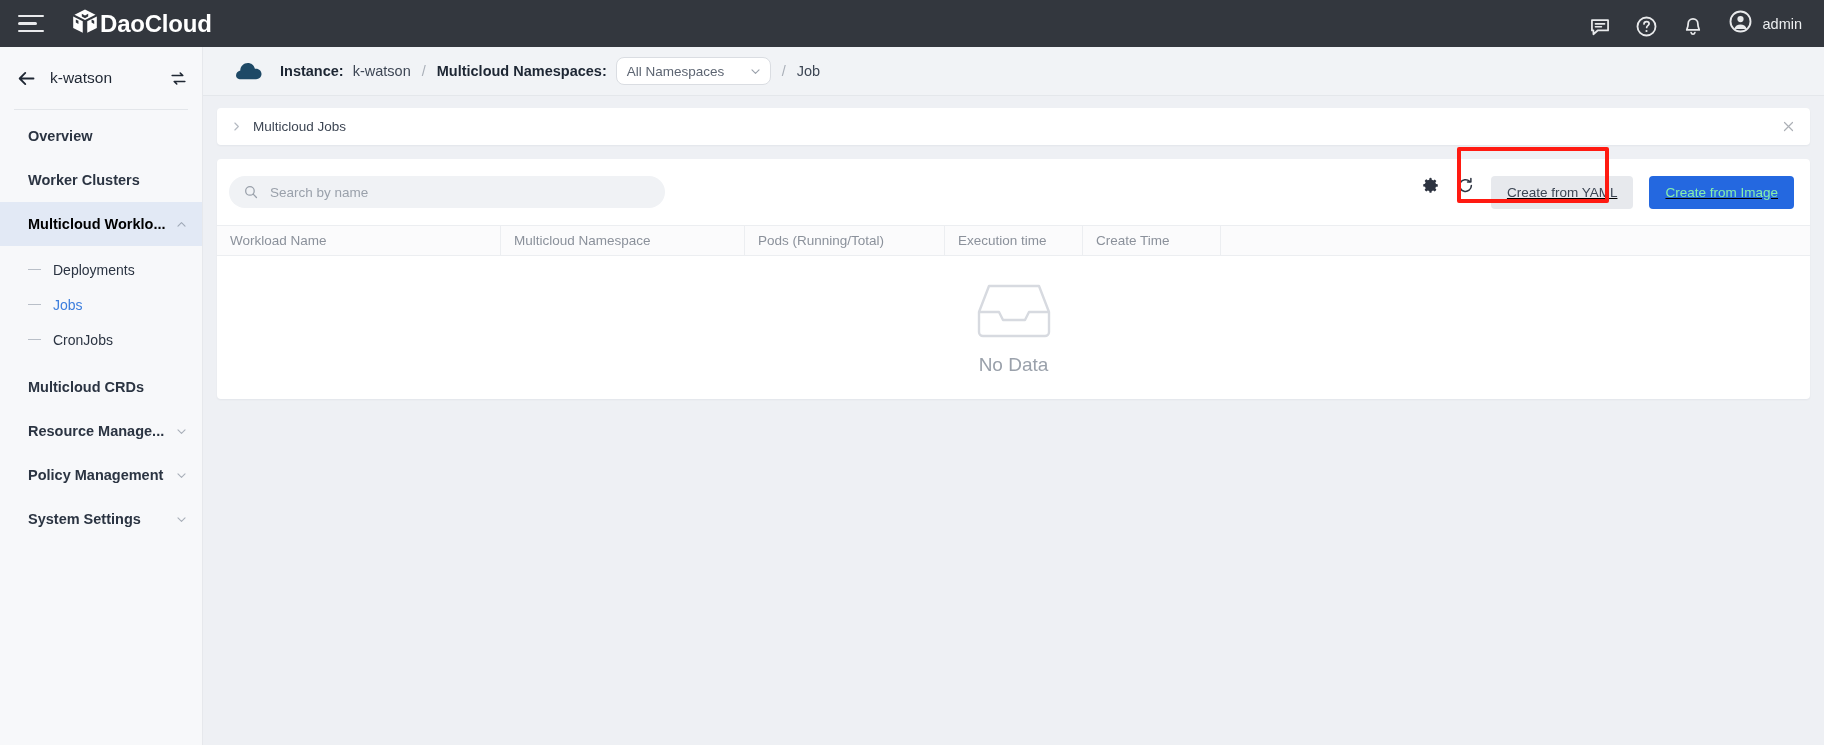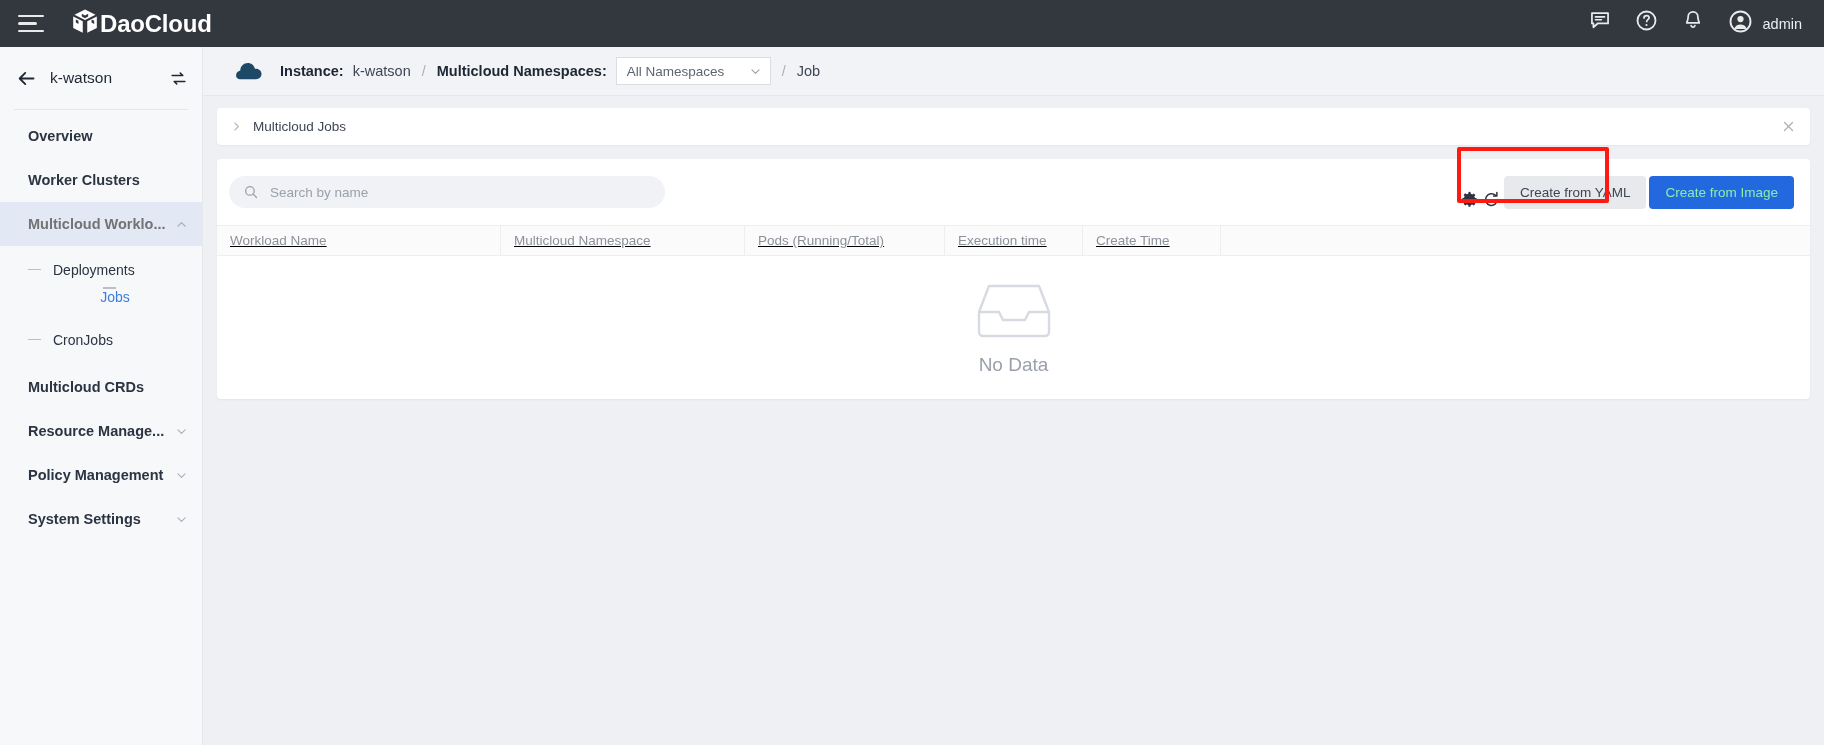--- a/index.html
+++ b/index.html
@@ -28,21 +28,21 @@
   }
   .hamburger i { display: block; height: 2.4px; background: #e9eaec; border-radius: 2px; }
   .hamburger i:nth-child(1) { width: 26px; }
   .hamburger i:nth-child(2) { width: 19px; }
   .hamburger i:nth-child(3) { width: 26px; }
 
   .brand { display: flex; align-items: center; }
   .brand-text { font-size: 24px; font-weight: bold; letter-spacing: -0.2px; color: #ffffff; }
 
   .topbar-right {
-    margin-left: auto; display: flex; align-items: flex-start;
+    margin-left: auto; display: flex; align-items: flex-end;
     gap: 24px; margin-right: 22px;
   }
   .topbar-right .ico { cursor: pointer; display: flex; align-items: center; }
   .user-chip { display: flex; align-items: center; gap: 10px; cursor: pointer; }
   .user-name { font-size: 14.5px; color: #eceef0; }
 
   
   .sidebar {
     position: absolute; left: 0; top: 47px;
     width: 203px; height: 698px;
@@ -61,52 +61,52 @@
   .side-divider { height: 1px; background: #e3e6ea; margin: 0 14px; }
 
   .nav { padding-top: 4px; }
   .nav-item {
     height: 44px; display: flex; align-items: center;
     padding: 0 14px 0 28px; cursor: pointer;
     font-size: 14.5px; color: #2b3442; font-weight: bold;
   }
   .nav-item .lbl { flex: 1; white-space: nowrap; overflow: hidden; }
   .nav-item.active { background: #e2e9f5; color: #3b7ddd; }
-  .nav-item.active .lbl { color: #737373; }
+  .nav-item.active .lbl { color: #000000; }
   .sub-item {
     height: 35px; display: flex; align-items: center;
     padding-left: 28px; cursor: pointer;
     font-size: 14px; color: #2b3442;
   }
   .sub-item .dash {
     display: inline-block; width: 13px; height: 1.6px;
     background: #b9bfc8; margin-right: 12px; flex: none;
   }
-  .sub-item.sel { color: #3b7ddd; flex-direction: column; }
+  .sub-item.sel { color: #3b7ddd; }
   .chev { width: 13px; height: 13px; flex: none; opacity: .55; }
 
   
   .main {
     position: absolute; left: 203px; top: 47px;
     width: 1621px; height: 698px;
     background: #eef0f4;
   }
 
   .crumbbar {
     height: 49px; background: #f1f3f6;
     display: flex; align-items: center; padding-left: 31px;
     border-bottom: 1px solid #e4e7eb;
     gap: 9px;
   }
   .crumb-strong { font-size: 14.5px; font-weight: bold; color: #1d2633; }
   .crumb-plain { font-size: 14.5px; color: #3d4654; }
   .crumb-sep { font-size: 14.5px; color: #aab0b9; margin: 0 2px; }
   .ns-select {
     width: 155px; height: 28px; background: #ffffff;
-    border: 1px solid #dadde2; border-radius: 0;
+    border: 1px solid #dadde2; border-radius: 8px;
     display: flex; align-items: center; padding: 0 8px 0 10px;
     font-size: 13.5px; color: #5d6572; cursor: pointer;
   }
   .ns-select .v { flex: 1; }
 
   .tabcard {
     margin: 12px 14px 0 14px; height: 37px;
     background: #ffffff; border-radius: 4px;
     display: flex; align-items: center; padding: 0 14px 0 13px;
     box-shadow: 0 1px 2px rgba(25,35,55,.05);
@@ -131,42 +131,41 @@
     display: flex; align-items: center; padding: 0 14px; gap: 9px;
     cursor: text;
   }
   .search input {
     border: none; outline: none; background: transparent;
     font-size: 13.5px; color: #3d4654; width: 100%;
     font-family: "Liberation Sans", sans-serif;
   }
   .search input::placeholder { color: #9aa1ab; }
 
-  .tool-right { margin-left: auto; display: flex; align-items: flex-end; gap: 3px; }
+  .tool-right { margin-left: auto; display: flex; align-items: flex-start; gap: 16px; text-decoration: underline; }
   .icobtn { cursor: pointer; display: flex; align-items: center; }
 
   .btn {
     height: 33px; border-radius: 4px; border: none;
     display: flex; align-items: center; justify-content: center;
     padding: 0 16px; font-size: 13.5px; cursor: pointer;
     font-family: "Liberation Sans", sans-serif; white-space: nowrap;
   }
   .btn-ghost { background: #e7e9ed; color: #3d4654; }
   .btn-primary { background: #2468e0; color: #86efac; }
 
   .hl-box {
     position: absolute; border: 4px solid #ff1a11; border-radius: 2px;
     pointer-events: none;
   }
 
   .thead {
     display: flex; height: 31px; align-items: stretch;
     border-top: 1px solid #eceef1; border-bottom: 1px solid #eceef1;
     background: #fbfbfc;
-    text-decoration: underline;
   }
   .th {
     display: flex; align-items: center;
     font-size: 13.5px; color: #8b919b;
     padding-left: 13px; border-right: 1px solid #eceef1;
   }
   .th:last-child { border-right: none; }
 
   .empty {
     height: 142px; display: flex; flex-direction: column;

